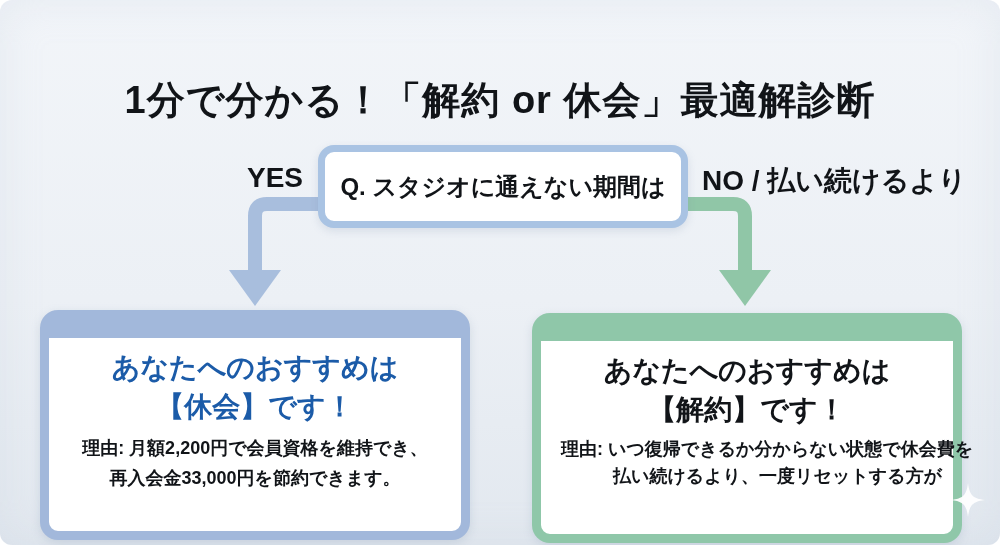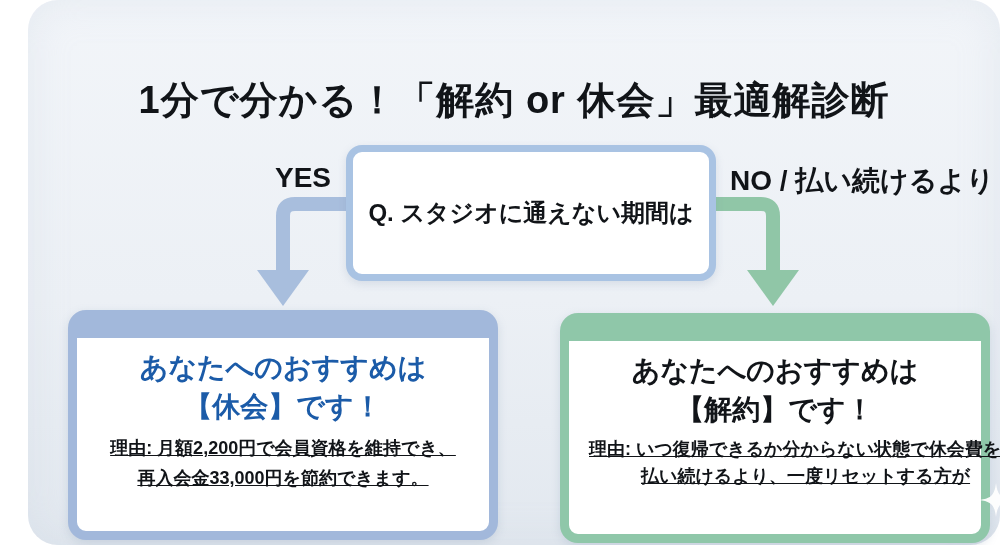--- a/index.html
+++ b/index.html
@@ -1,44 +1,44 @@
 <!DOCTYPE html>
 <html style="--accent-blue: #a8bedd; --q-border: #a9c3e3; --box-blue: #a2b8db; --accent-green: #90c6a7; --box-green: #8fc7a9; --heading-blue: #1b5ba8; --ink: #111418; --bg-top: #f2f5f9; --bg-mid: #ecf0f5; --bg-bottom: #e2e8ef;"><head>
 <meta charset="utf-8">
 <style>
   html,body{margin:0;padding:0;background:#ffffff;}
   body{width:1000px;height:545px;position:relative;overflow:hidden;
        font-family:"Liberation Sans","DejaVu Sans",sans-serif;color:#111418;}
-  .card{position:absolute;inset:0;border-radius:30px;
+  .card{position:absolute;inset:0;border-radius:12px;
         background:linear-gradient(180deg,var(--bg-top) 0%,var(--bg-mid) 55%,var(--bg-bottom) 100%);
-        box-shadow:inset 0 0 40px rgba(190,205,220,.25);margin-left:28px;}
+        box-shadow:inset 0 0 40px rgba(190,205,220,.25);}
   .title{position:absolute;left:0;right:0;top:50px;text-align:center;
          font-size:38px;font-weight:800;letter-spacing:1px;color:var(--ink);}
-  .q-box{position:absolute;left:318px;top:145px;width:370px;height:136px;
+  .q-box{position:absolute;left:318px;top:145px;width:370px;height:83px;
          box-sizing:border-box;background:#fff;border:7px solid var(--q-border);
          border-radius:16px;display:flex;flex-direction:column;justify-content:center;
          align-items:center;box-shadow:0 3px 8px rgba(120,140,170,.20);}
   .q-line{font-size:24px;font-weight:800;line-height:36px;color:var(--ink);white-space:nowrap;}
   .branch-label{position:absolute;top:162px;font-size:28px;font-weight:800;color:var(--ink);white-space:nowrap;}
   .yes{left:240px;width:70px;text-align:center;}
   .no{left:702px;}
   .flow-svg{position:absolute;left:0;top:0;width:1000px;height:545px;pointer-events:none;}
   .result{position:absolute;box-sizing:border-box;width:430px;height:230px;background:#fff;
           border-style:solid;border-width:28px 9px 9px 9px;border-radius:18px;
           box-shadow:0 3px 10px rgba(120,140,170,.22);}
   .result.blue{left:40px;top:310px;border-color:var(--box-blue);}
   .result.green{left:532px;top:313px;border-color:var(--box-green);}
   .res-head{margin-top:10px;text-align:center;font-size:28px;font-weight:800;line-height:39px;}
   .res-head.blue-text{color:var(--heading-blue);}
   .res-head.black-text{color:var(--ink);}
   .res-reason{margin-top:7px;font-size:18px;font-weight:700;color:var(--ink);}
   .res-reason.center{text-align:center;line-height:30px;}
   .res-reason.hang{text-align:left;padding-left:20px;line-height:27px;}
   .res-reason.hang .indent{padding-left:52px;}
-  .reason-line{white-space:nowrap;text-decoration:underline;}
+  .reason-line{white-space:nowrap;}
   .sparkles{position:absolute;left:0;top:0;width:1000px;height:545px;pointer-events:none;}
 </style>
 </head>
 <body>
 
 <div class="card">
 
   <h1 class="title">1分で分かる！「解約 or 休会」最適解診断</h1>
 
   <svg class="flow-svg" viewBox="0 0 1000 545">

